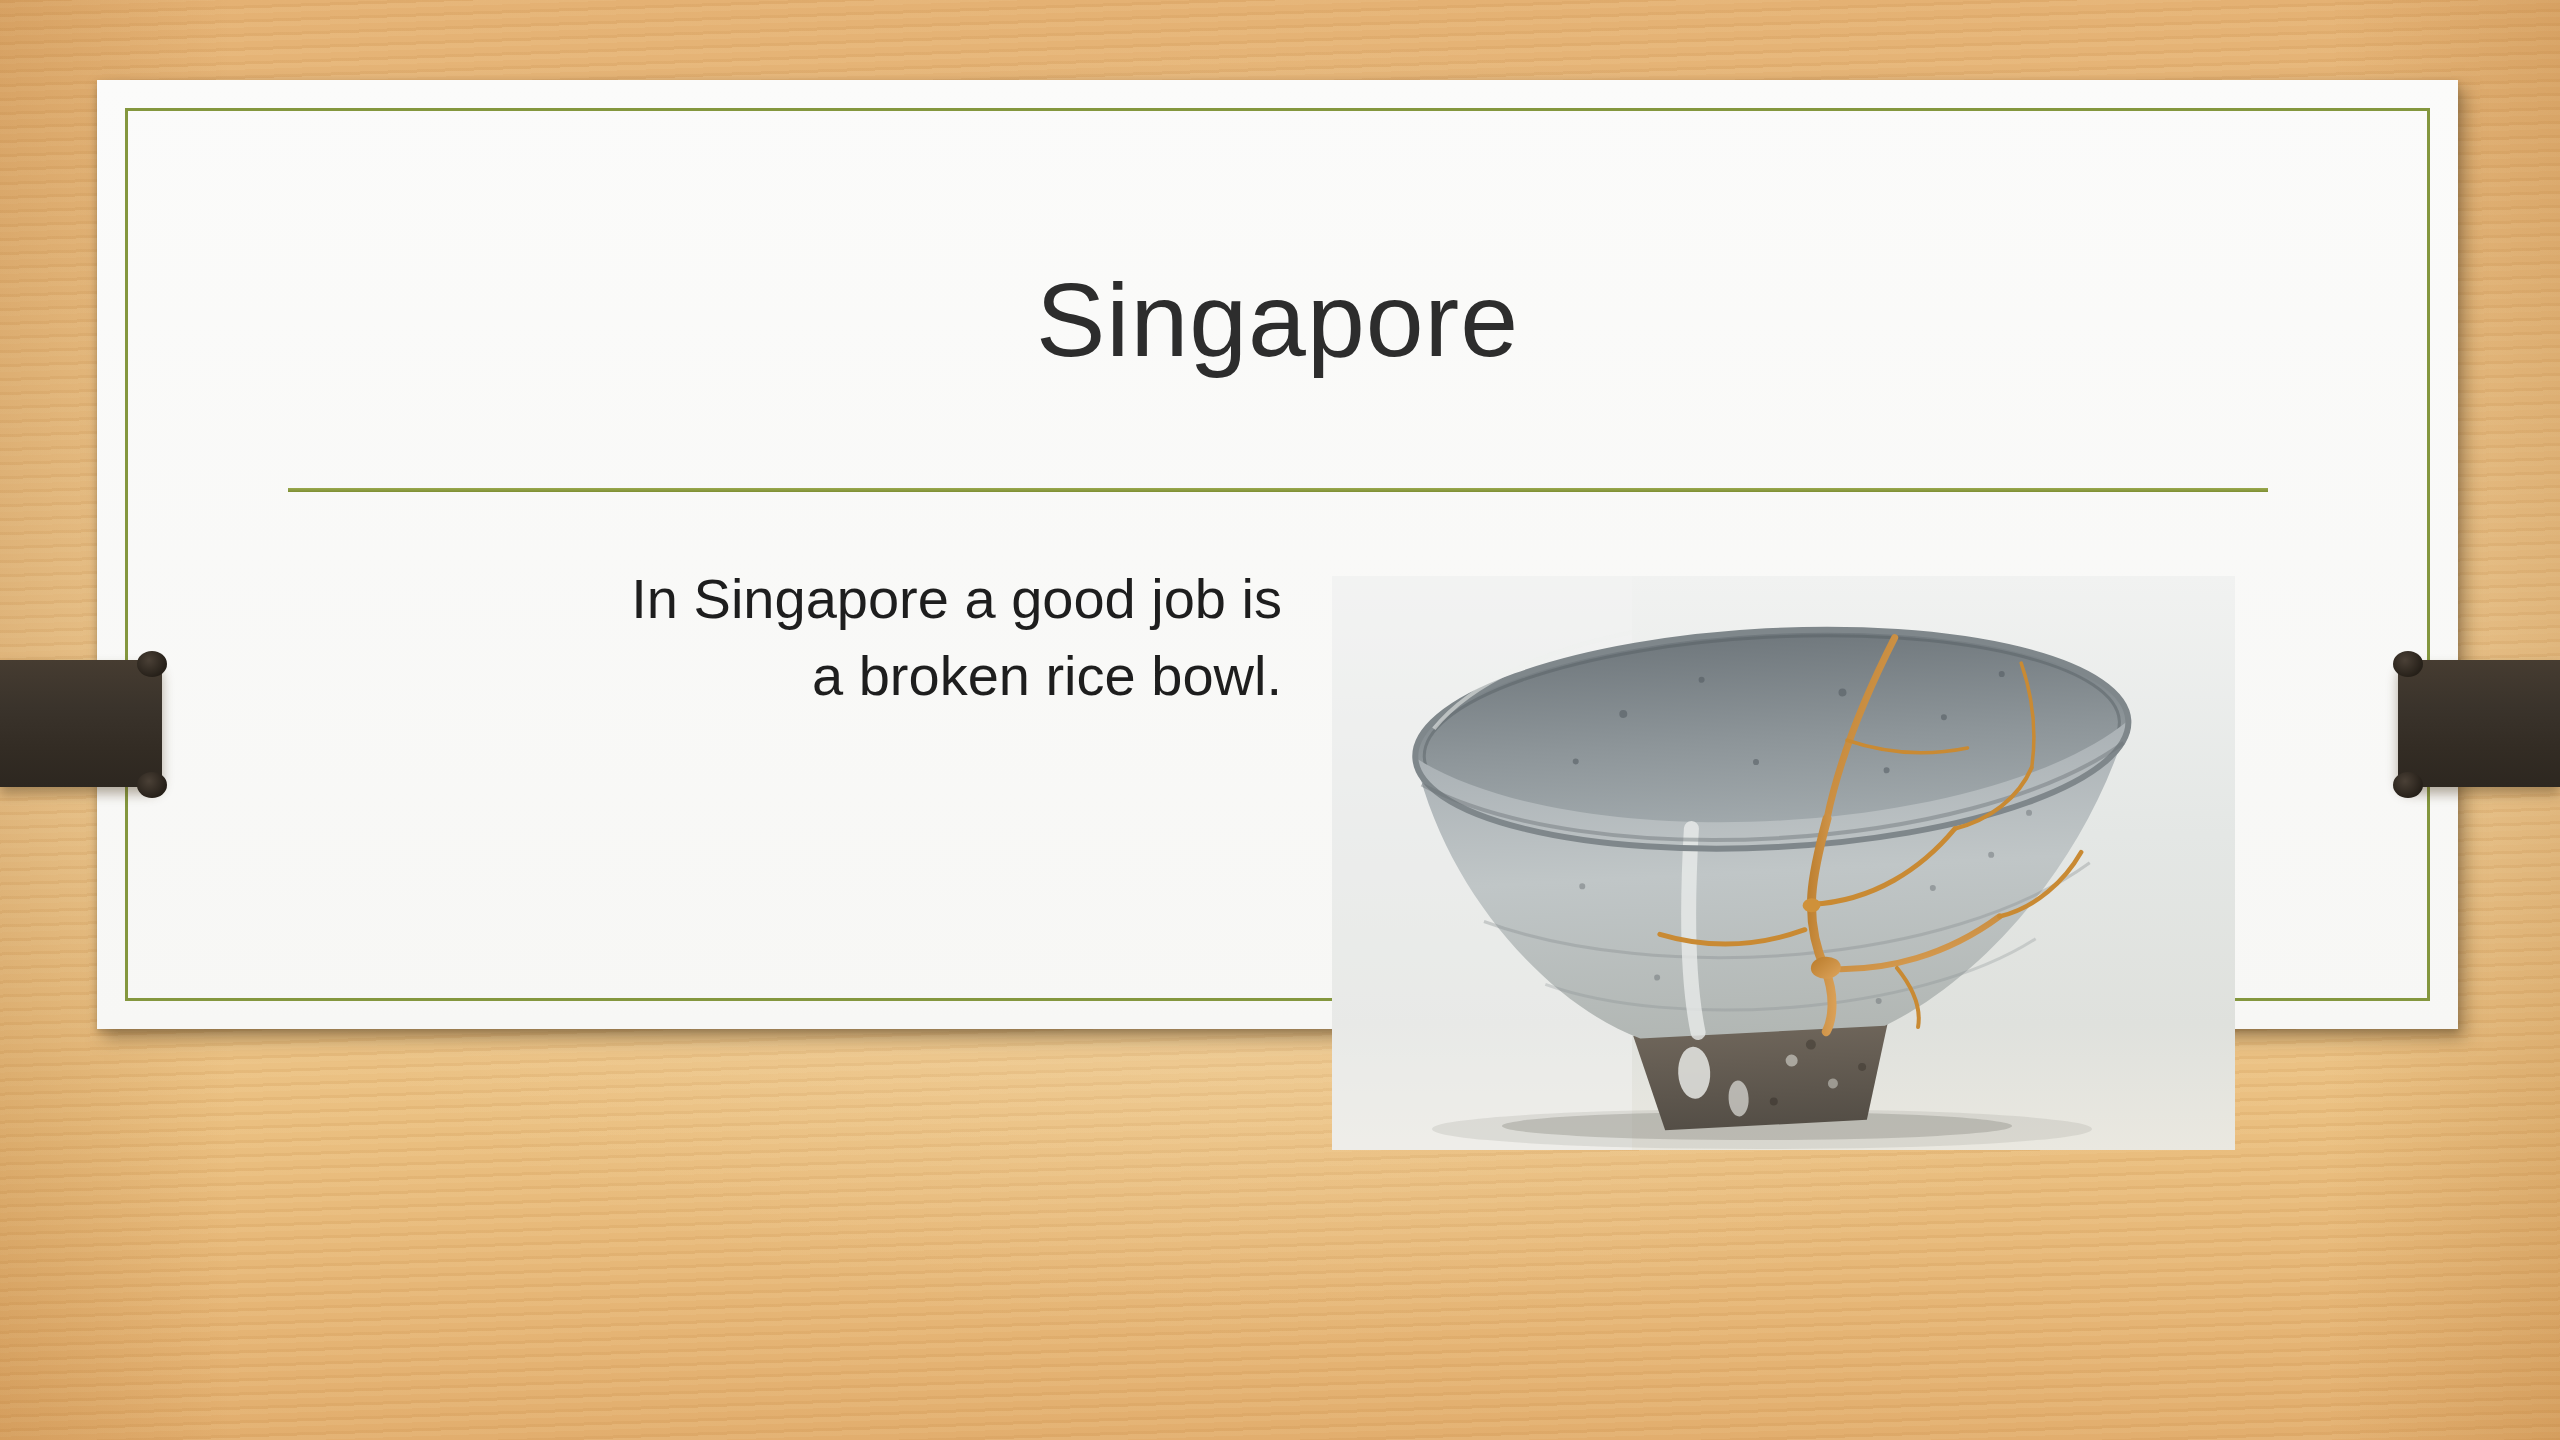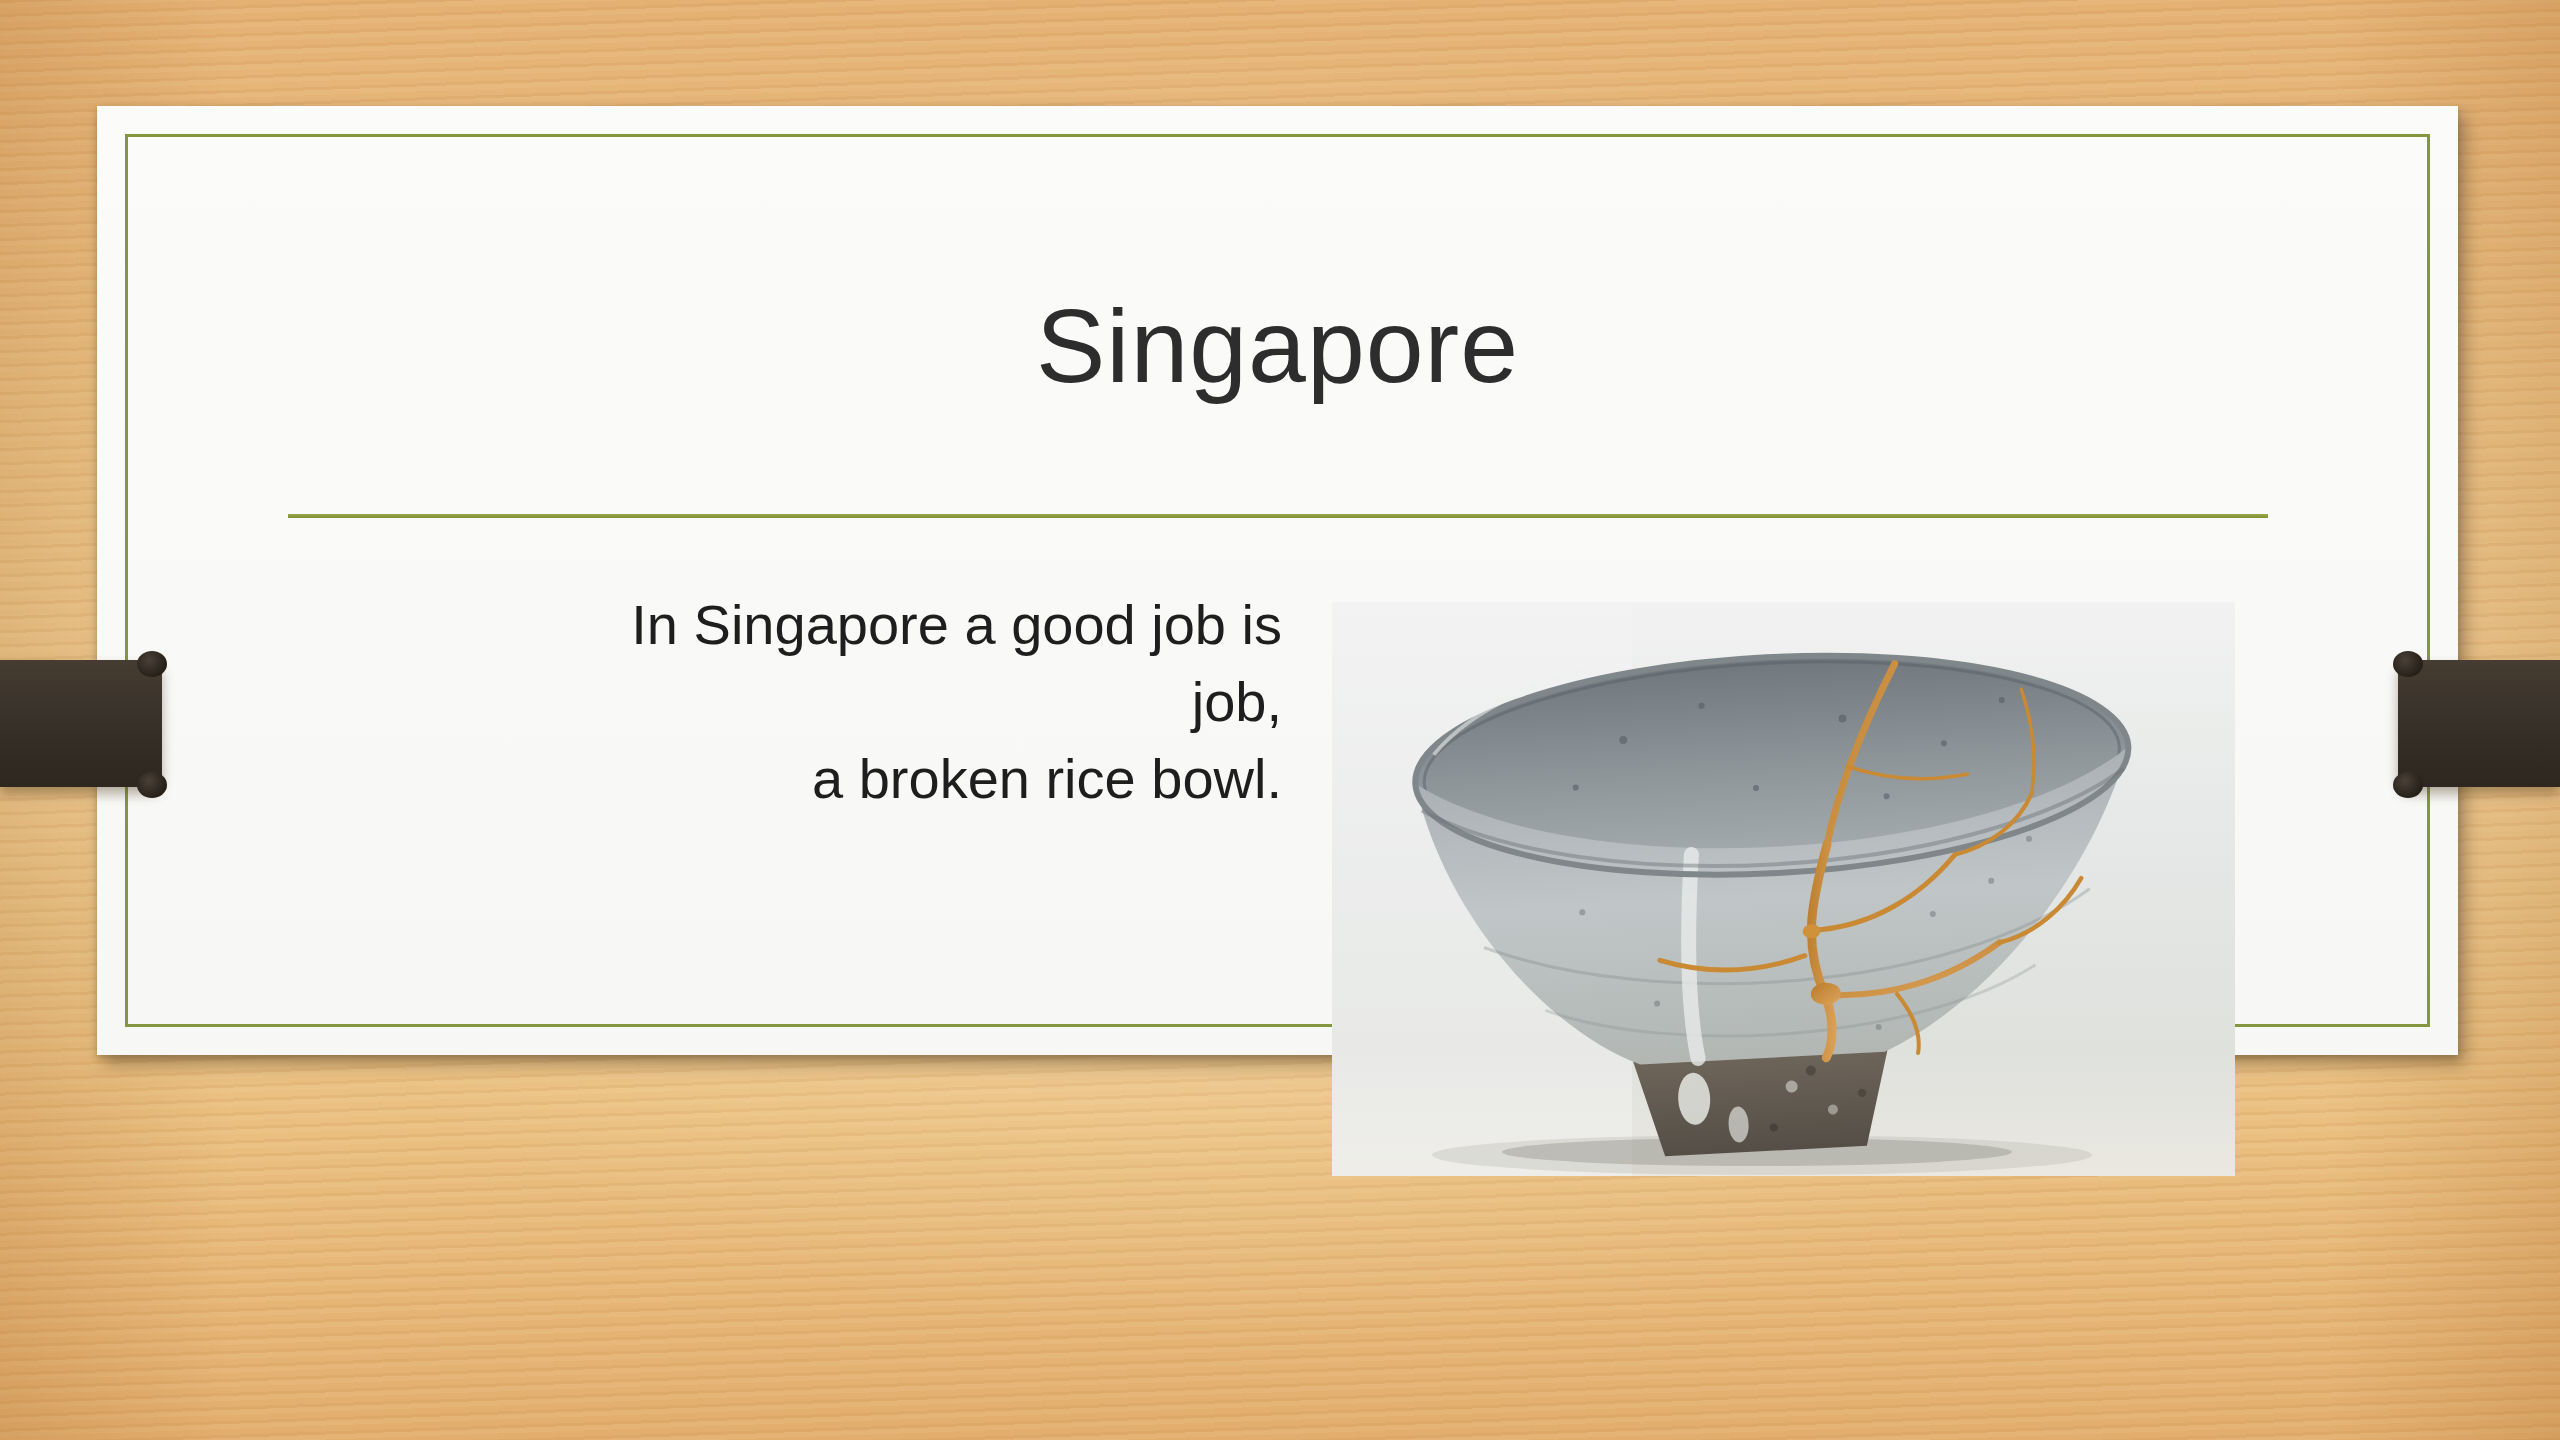--- a/index.html
+++ b/index.html
@@ -13,21 +13,21 @@
       radial-gradient(ellipse at 50% 48%, rgba(255,248,225,.30), rgba(255,248,225,0) 62%),
       repeating-linear-gradient(178deg,
         rgba(176,116,46,.10) 0px, rgba(176,116,46,.10) 3px,
         rgba(255,238,196,.08) 3px, rgba(255,238,196,.08) 8px,
         rgba(0,0,0,0) 8px, rgba(0,0,0,0) 14px),
       linear-gradient(180deg,#e4b173 0%,#ecc287 26%,#f0cd96 52%,#eabf80 78%,#e2ae6e 100%);
   }
 
   
   .slide{
-    position:absolute;left:97px;top:106px;width:2361px;height:949px;
+    position:absolute;left:97px;top:80px;width:2361px;height:949px;
     background:linear-gradient(180deg,#fbfbfa,#f7f7f5);
     box-shadow:7px 9px 16px rgba(105,82,48,.55), 0 3px 6px rgba(105,82,48,.35);
   }
   .slide-frame{
     position:absolute;left:28px;top:28px;right:28px;bottom:28px;
     border:3px solid #84973e;
   }
   .slide-title{
     position:absolute;left:0;top:188px;width:100%;
     text-align:center;font-size:104px;line-height:104px;
@@ -73,21 +73,20 @@
 
   <div class="slide">
     <div class="slide-frame"></div>
 
     <div class="slide-title">Singapore</div>
 
     <div class="title-divider"></div>
 
     <div class="body-text">
       <div>In Singapore a good job is</div>
-      <div>job,</div>
       <div>a broken rice bowl.</div>
     </div>
 
     <div class="photo">
       <svg viewBox="0 0 903 574" xmlns="http://www.w3.org/2000/svg">
         <defs>
           <linearGradient id="bgGrad" x1="0" y1="0" x2="0" y2="1">
             <stop offset="0" stop-color="#f1f2f1"></stop>
             <stop offset="0.45" stop-color="#e4e7e5"></stop>
             <stop offset="0.78" stop-color="#dfe1dd"></stop>

